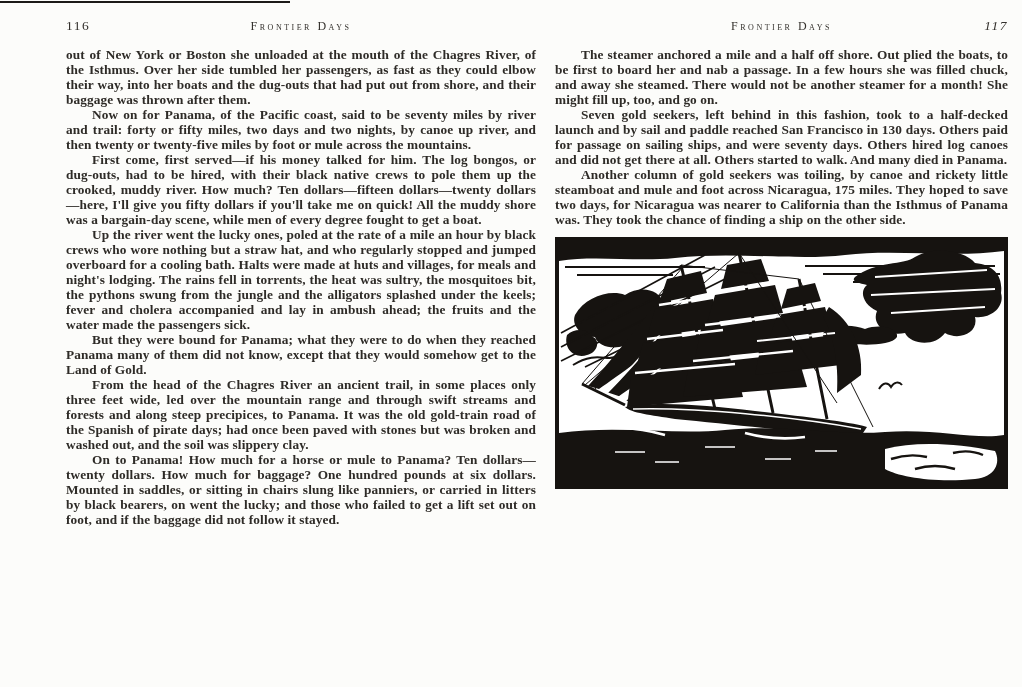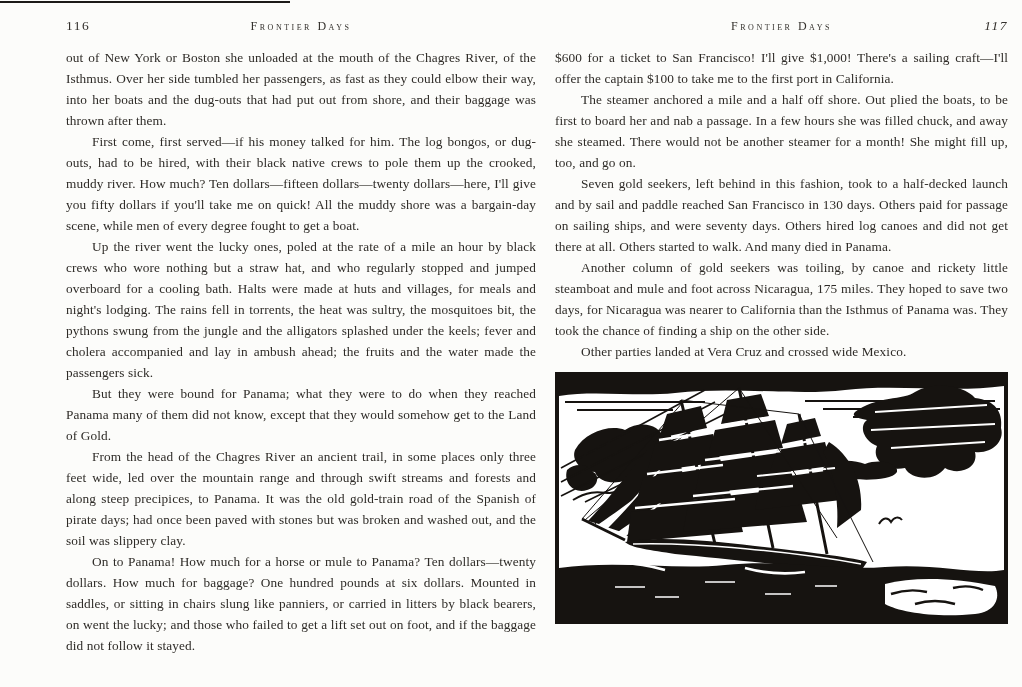--- a/index.html
+++ b/index.html
@@ -27,23 +27,24 @@
     letter-spacing:2.5px;
     font-size:12px;
     color:#33302c;
   }
   .page-number{font-size:13.5px;letter-spacing:1.5px;color:#33302c;}
   .page.left .page-number{grid-column:1;justify-self:start;}
   .page.right .page-number{grid-column:3;justify-self:end;font-style:italic;}
   .page.right .page-header .spacer{grid-column:1;}
   .page-body{
     font-size:13.3px;
-    line-height:21px;
+    line-height:15px;
     text-align:justify;
     letter-spacing:.1px;
+    font-weight:bold;
   }
   .page-body p{margin:0;text-indent:26px;}
   .page-body p.noindent{text-indent:0;}
   .illustration{
     margin:10px 0 0 0;
     width:453px;height:252px;
   }
   .illustration svg{display:block;}
 </style>
 </head>
@@ -53,40 +54,39 @@
   <div class="scan-line"></div>
 
   <div class="page left">
     <div class="page-header">
       <span class="page-number">116</span>
       <span class="running-title">Frontier Days</span>
       <span class="spacer"></span>
     </div>
     <div class="page-body">
       <p class="noindent">out of New York or Boston she unloaded at the mouth of the Chagres River, of the Isthmus.  Over her side tumbled her passengers, as fast as they could elbow their way, into her boats and the dug-outs that had put out from shore, and their baggage was thrown after them.</p>
+      <p>Now on for Panama, of the Pacific coast, said to be seventy miles by river and trail: forty or fifty miles, two days and two nights, by canoe up river, and then twenty or twenty-five miles by foot or mule across the mountains.</p>
       <p>First come, first served—if his money talked for him.  The log bongos, or dug-outs, had to be hired, with their black native crews to pole them up the crooked, muddy river.  How much?  Ten dollars—fifteen dollars—twenty dollars—here, I'll give you fifty dollars if you'll take me on quick!  All the muddy shore was a bargain-day scene, while men of every degree fought to get a boat.</p>
       <p>Up the river went the lucky ones, poled at the rate of a mile an hour by black crews who wore nothing but a straw hat, and who regularly stopped and jumped overboard for a cooling bath.  Halts were made at huts and villages, for meals and night's lodging.  The rains fell in torrents, the heat was sultry, the mosquitoes bit, the pythons swung from the jungle and the alligators splashed under the keels; fever and cholera accompanied and lay in ambush ahead; the fruits and the water made the passengers sick.</p>
       <p>But they were bound for Panama; what they were to do when they reached Panama many of them did not know, except that they would somehow get to the Land of Gold.</p>
       <p>From the head of the Chagres River an ancient trail, in some places only three feet wide, led over the mountain range and through swift streams and forests and along steep precipices, to Panama.  It was the old gold-train road of the Spanish of pirate days; had once been paved with stones but was broken and washed out, and the soil was slippery clay.</p>
       <p>On to Panama!  How much for a horse or mule to Panama?  Ten dollars—twenty dollars.  How much for baggage?  One hundred pounds at six dollars.  Mounted in saddles, or sitting in chairs slung like panniers, or carried in litters by black bearers, on went the lucky; and those who failed to get a lift set out on foot, and if the baggage did not follow it stayed.</p>
     </div>
   </div>
 
   <div class="page right">
     <div class="page-header">
       <span class="spacer"></span>
       <span class="running-title">Frontier Days</span>
       <span class="page-number">117</span>
     </div>
     <div class="page-body">
-      <p class="noindent">$600 for a ticket to San Francisco!  I'll give $1,000!  There's a sailing craft—I'll offer the captain $100 to take me to the first port in California.</p>
       <p>The steamer anchored a mile and a half off shore.  Out plied the boats, to be first to board her and nab a passage.  In a few hours she was filled chuck, and away she steamed.  There would not be another steamer for a month!  She might fill up, too, and go on.</p>
       <p>Seven gold seekers, left behind in this fashion, took to a half-decked launch and by sail and paddle reached San Francisco in 130 days.  Others paid for passage on sailing ships, and were seventy days.  Others hired log canoes and did not get there at all.  Others started to walk.  And many died in Panama.</p>
       <p>Another column of gold seekers was toiling, by canoe and rickety little steamboat and mule and foot across Nicaragua, 175 miles.  They hoped to save two days, for Nicaragua was nearer to California than the Isthmus of Panama was.  They took the chance of finding a ship on the other side.</p>
-      <p>Other parties landed at Vera Cruz and crossed wide Mexico.</p>
     </div>
 
     <div class="illustration">
       <svg viewBox="0 0 453 252" width="453" height="252">
 
         <rect x="2" y="2" width="449" height="248" fill="#ffffff" stroke="#161310" stroke-width="4"></rect>
         <g fill="#161310" stroke="#161310">
 
           <path d="M4 4 H449 V14 C400 21 340 12 290 18 C240 24 180 14 120 21 C80 25 40 18 4 24 Z" stroke="none"></path>
 

